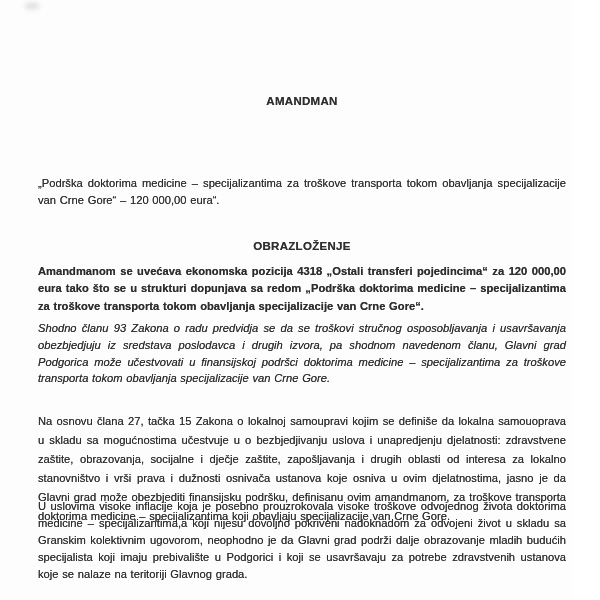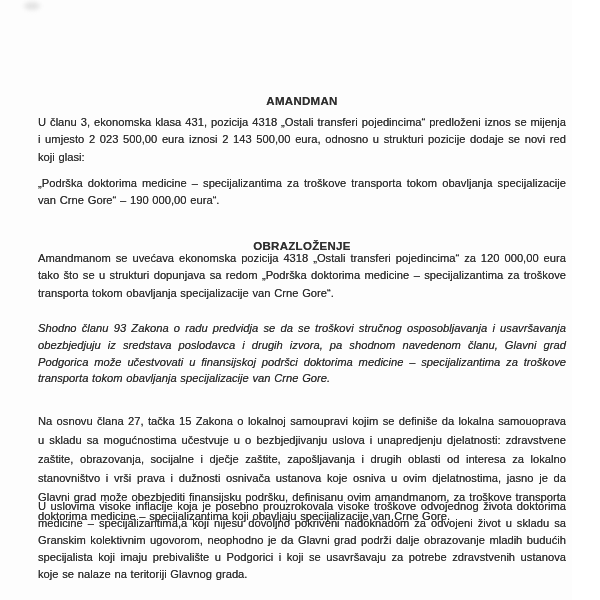--- a/index.html
+++ b/index.html
@@ -49,36 +49,35 @@
     margin: 0;
     font-size: 11.2px;
     line-height: 17.3px;
     text-align: justify;
     color: #2e2e2e;
     text-shadow: 0 0 0.45px rgba(46,46,46,0.8);
     word-spacing: 0.6px;
   }
   .p1 { top: 114px; }
   .p2 { top: 175px; }
-  .p3 { top: 250px; }
+  .p3 { top: 263px; font-weight: bold; }
   .p4 { top: 320px; line-height: 16.8px; font-style: italic; }
   .p5 { top: 412px; line-height: 19px; }
   .p6 { top: 498px; line-height: 17px; }
 </style>
 </head>
 <body>
 
 <div class="page">
   <div class="smudge"></div>
 
   <h1 class="heading h1">AMANDMAN</h1>
 
-  <p class="para p1">U članu 3, ekonomska klasa 431, pozicija 4318 „Ostali transferi pojedincima“ predloženi iznos se mijenja i umjesto 2 023 500,00 eura iznosi 2 143 500,00 eura, odnosno u strukturi pozicije dodaje se novi red koji glasi:</p>
 
-  <p class="para p2">„Podrška doktorima medicine – specijalizantima za troškove transporta tokom obavljanja specijalizacije van Crne Gore“ – 190 000,00 eura“.</p>
+  <p class="para p2">„Podrška doktorima medicine – specijalizantima za troškove transporta tokom obavljanja specijalizacije van Crne Gore“ – 120 000,00 eura“.</p>
 
   <h2 class="heading h2">OBRAZLOŽENJE</h2>
 
   <p class="para p3">Amandmanom se uvećava ekonomska pozicija 4318 „Ostali transferi pojedincima“ za 120 000,00 eura tako što se u strukturi dopunjava sa redom „Podrška doktorima medicine – specijalizantima za troškove transporta tokom obavljanja specijalizacije van Crne Gore“.</p>
 
   <p class="para p4">Shodno članu 93 Zakona o radu predvidja se da se troškovi stručnog osposobljavanja i usavršavanja obezbjedjuju iz sredstava poslodavca i drugih izvora, pa shodnom navedenom članu, Glavni grad Podgorica može učestvovati u finansijskoj podršci doktorima medicine – specijalizantima za troškove transporta tokom obavljanja specijalizacije van Crne Gore.</p>
 
   <p class="para p5">Na osnovu člana 27, tačka 15 Zakona o lokalnoj samoupravi kojim se definiše da lokalna samouoprava u skladu sa mogućnostima učestvuje u o bezbjedjivanju uslova i unapredjenju djelatnosti: zdravstvene zaštite, obrazovanja, socijalne i dječje zaštite, zapošljavanja i drugih oblasti od interesa za lokalno stanovništvo i vrši prava i dužnosti osnivača ustanova koje osniva u ovim djelatnostima, jasno je da Glavni grad može obezbjediti finansijsku podršku, definisanu ovim amandmanom, za troškove transporta doktorima medicine – specijalizantima koji obavljaju specijalizacije van Crne Gore.</p>
 
   <p class="para p6">U uslovima visoke inflacije koja je posebno prouzrokovala visoke troškove odvojednog života doktorima medicine – specijalizantima,a koji nijesu dovoljno pokriveni nadoknadom za odvojeni život u skladu sa Granskim kolektivnim ugovorom, neophodno je da Glavni grad podrži dalje obrazovanje mladih budućih specijalista koji imaju prebivalište u Podgorici i koji se usavršavaju za potrebe zdravstvenih ustanova koje se nalaze na teritoriji Glavnog grada.</p>

